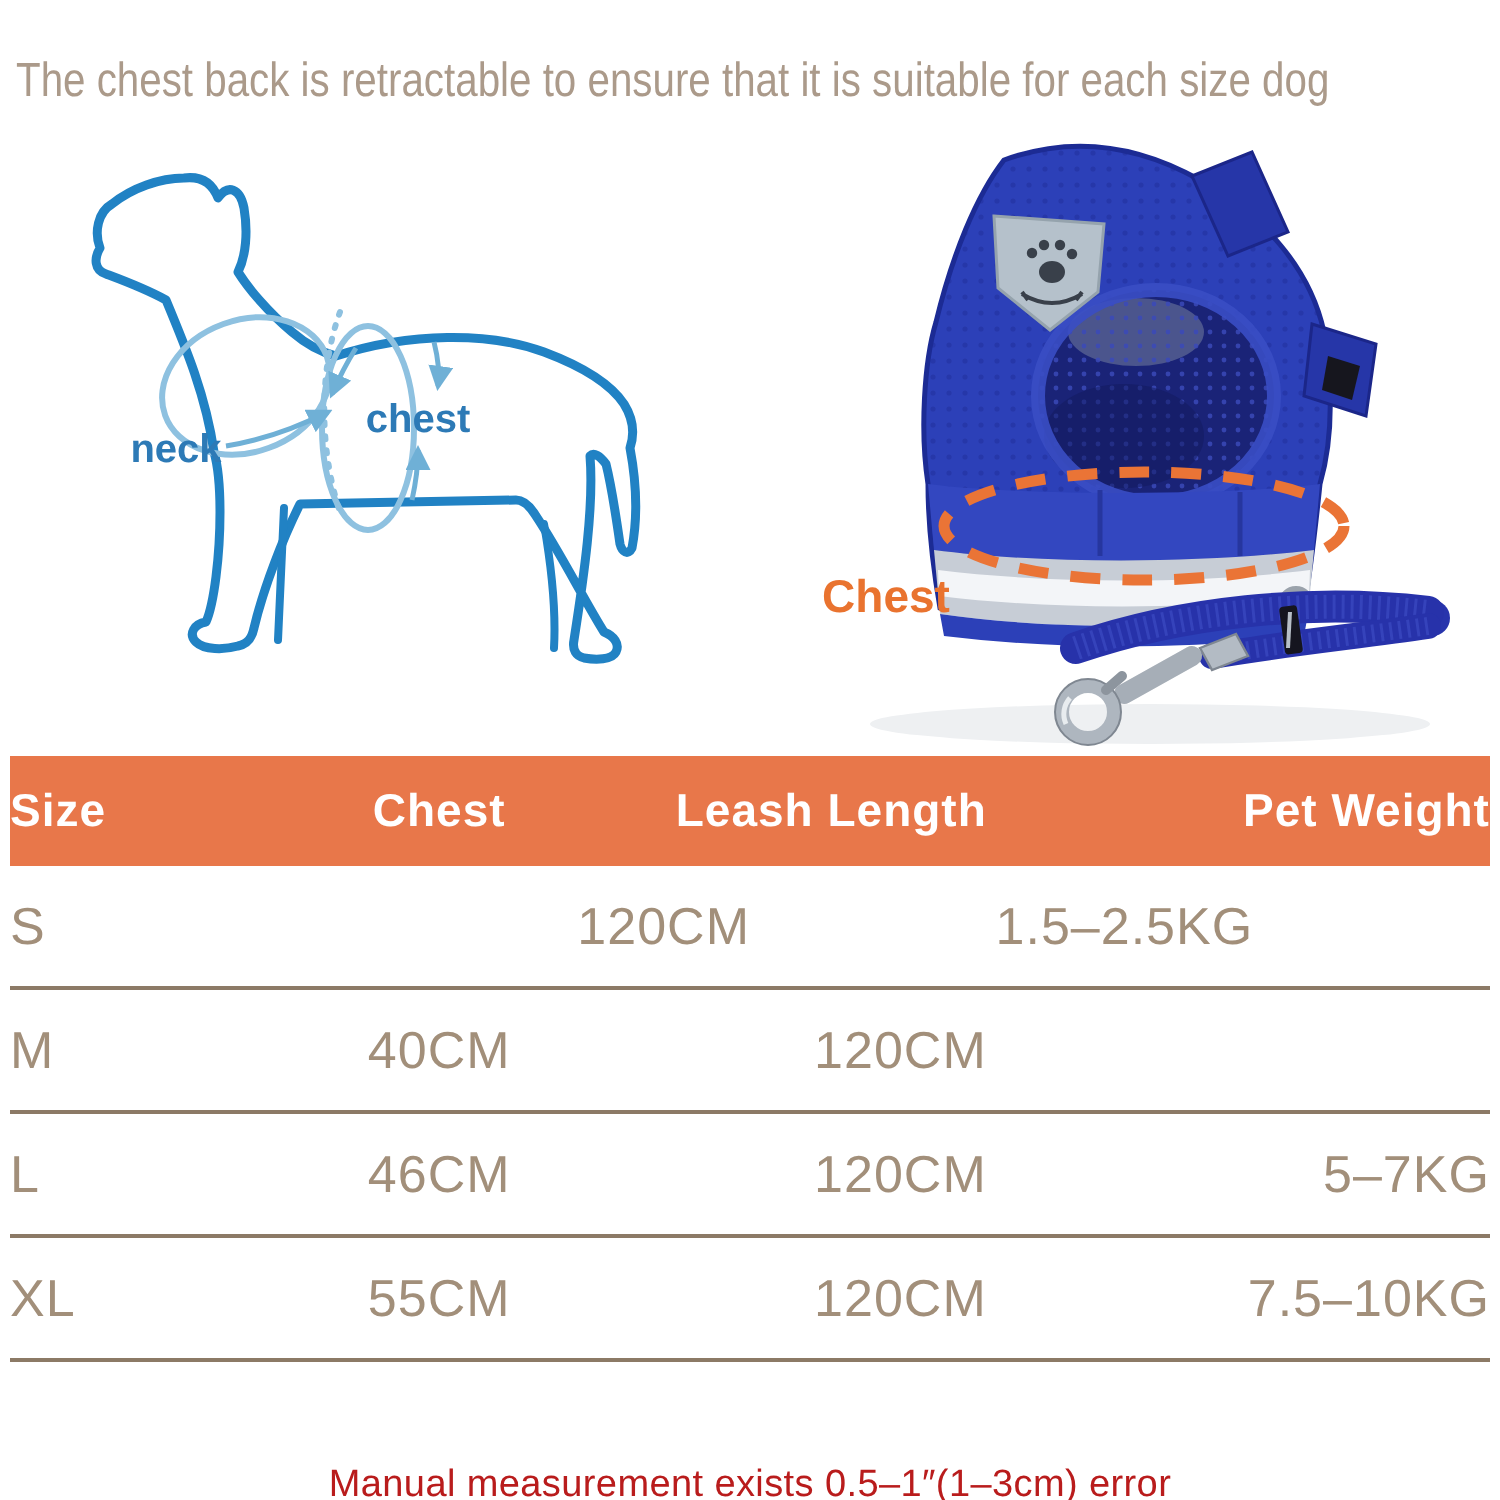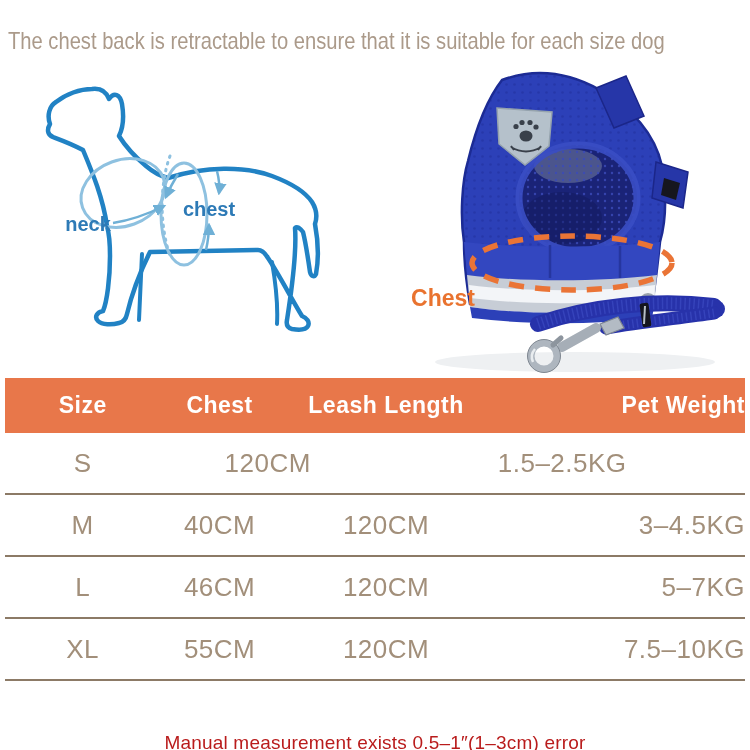--- a/index.html
+++ b/index.html
@@ -18,23 +18,23 @@
   #size-chart{left:5px;top:378px;width:740px;}
   .chart-header{
     display:flex;align-items:center;height:55px;background:#e8774a;
     color:#ffffff;font-weight:bold;font-size:23px;letter-spacing:0.5px;
   }
   .chart-row{
     display:flex;align-items:center;height:60px;
     border-bottom:2px solid #8c7a66;
     color:#a28f7a;font-size:26px;letter-spacing:0.5px;
   }
-  .c1{width:21%;text-align:center;}
+  .c1{width:21%;text-align:left;}
   .c2{width:16%;text-align:center;}
-  .c3{width:29%;text-align:center;}
+  .c3{width:29%;text-align:right;}
   .c4{width:34%;text-align:right;}
   #note{
     left:0;top:732px;width:750px;text-align:center;
     color:#b91c1c;font-size:19px;font-weight:normal;letter-spacing:0.2px;
   }
   svg text{font-family:"Liberation Sans",sans-serif;}
 </style>
 </head>
 <body>
 
@@ -176,21 +176,20 @@
     </div>
     <div class="chart-row">
       <span class="c1">S</span>
       <span class="c3">120CM</span>
       <span class="c4">1.5–2.5KG</span>
     </div>
     <div class="chart-row">
       <span class="c1">M</span>
       <span class="c2">40CM</span>
       <span class="c3">120CM</span>
-      <span class="c4">3–4.5KG</span>
     </div>
     <div class="chart-row">
       <span class="c1">L</span>
       <span class="c2">46CM</span>
       <span class="c3">120CM</span>
       <span class="c4">5–7KG</span>
     </div>
     <div class="chart-row">
       <span class="c1">XL</span>
       <span class="c2">55CM</span>

